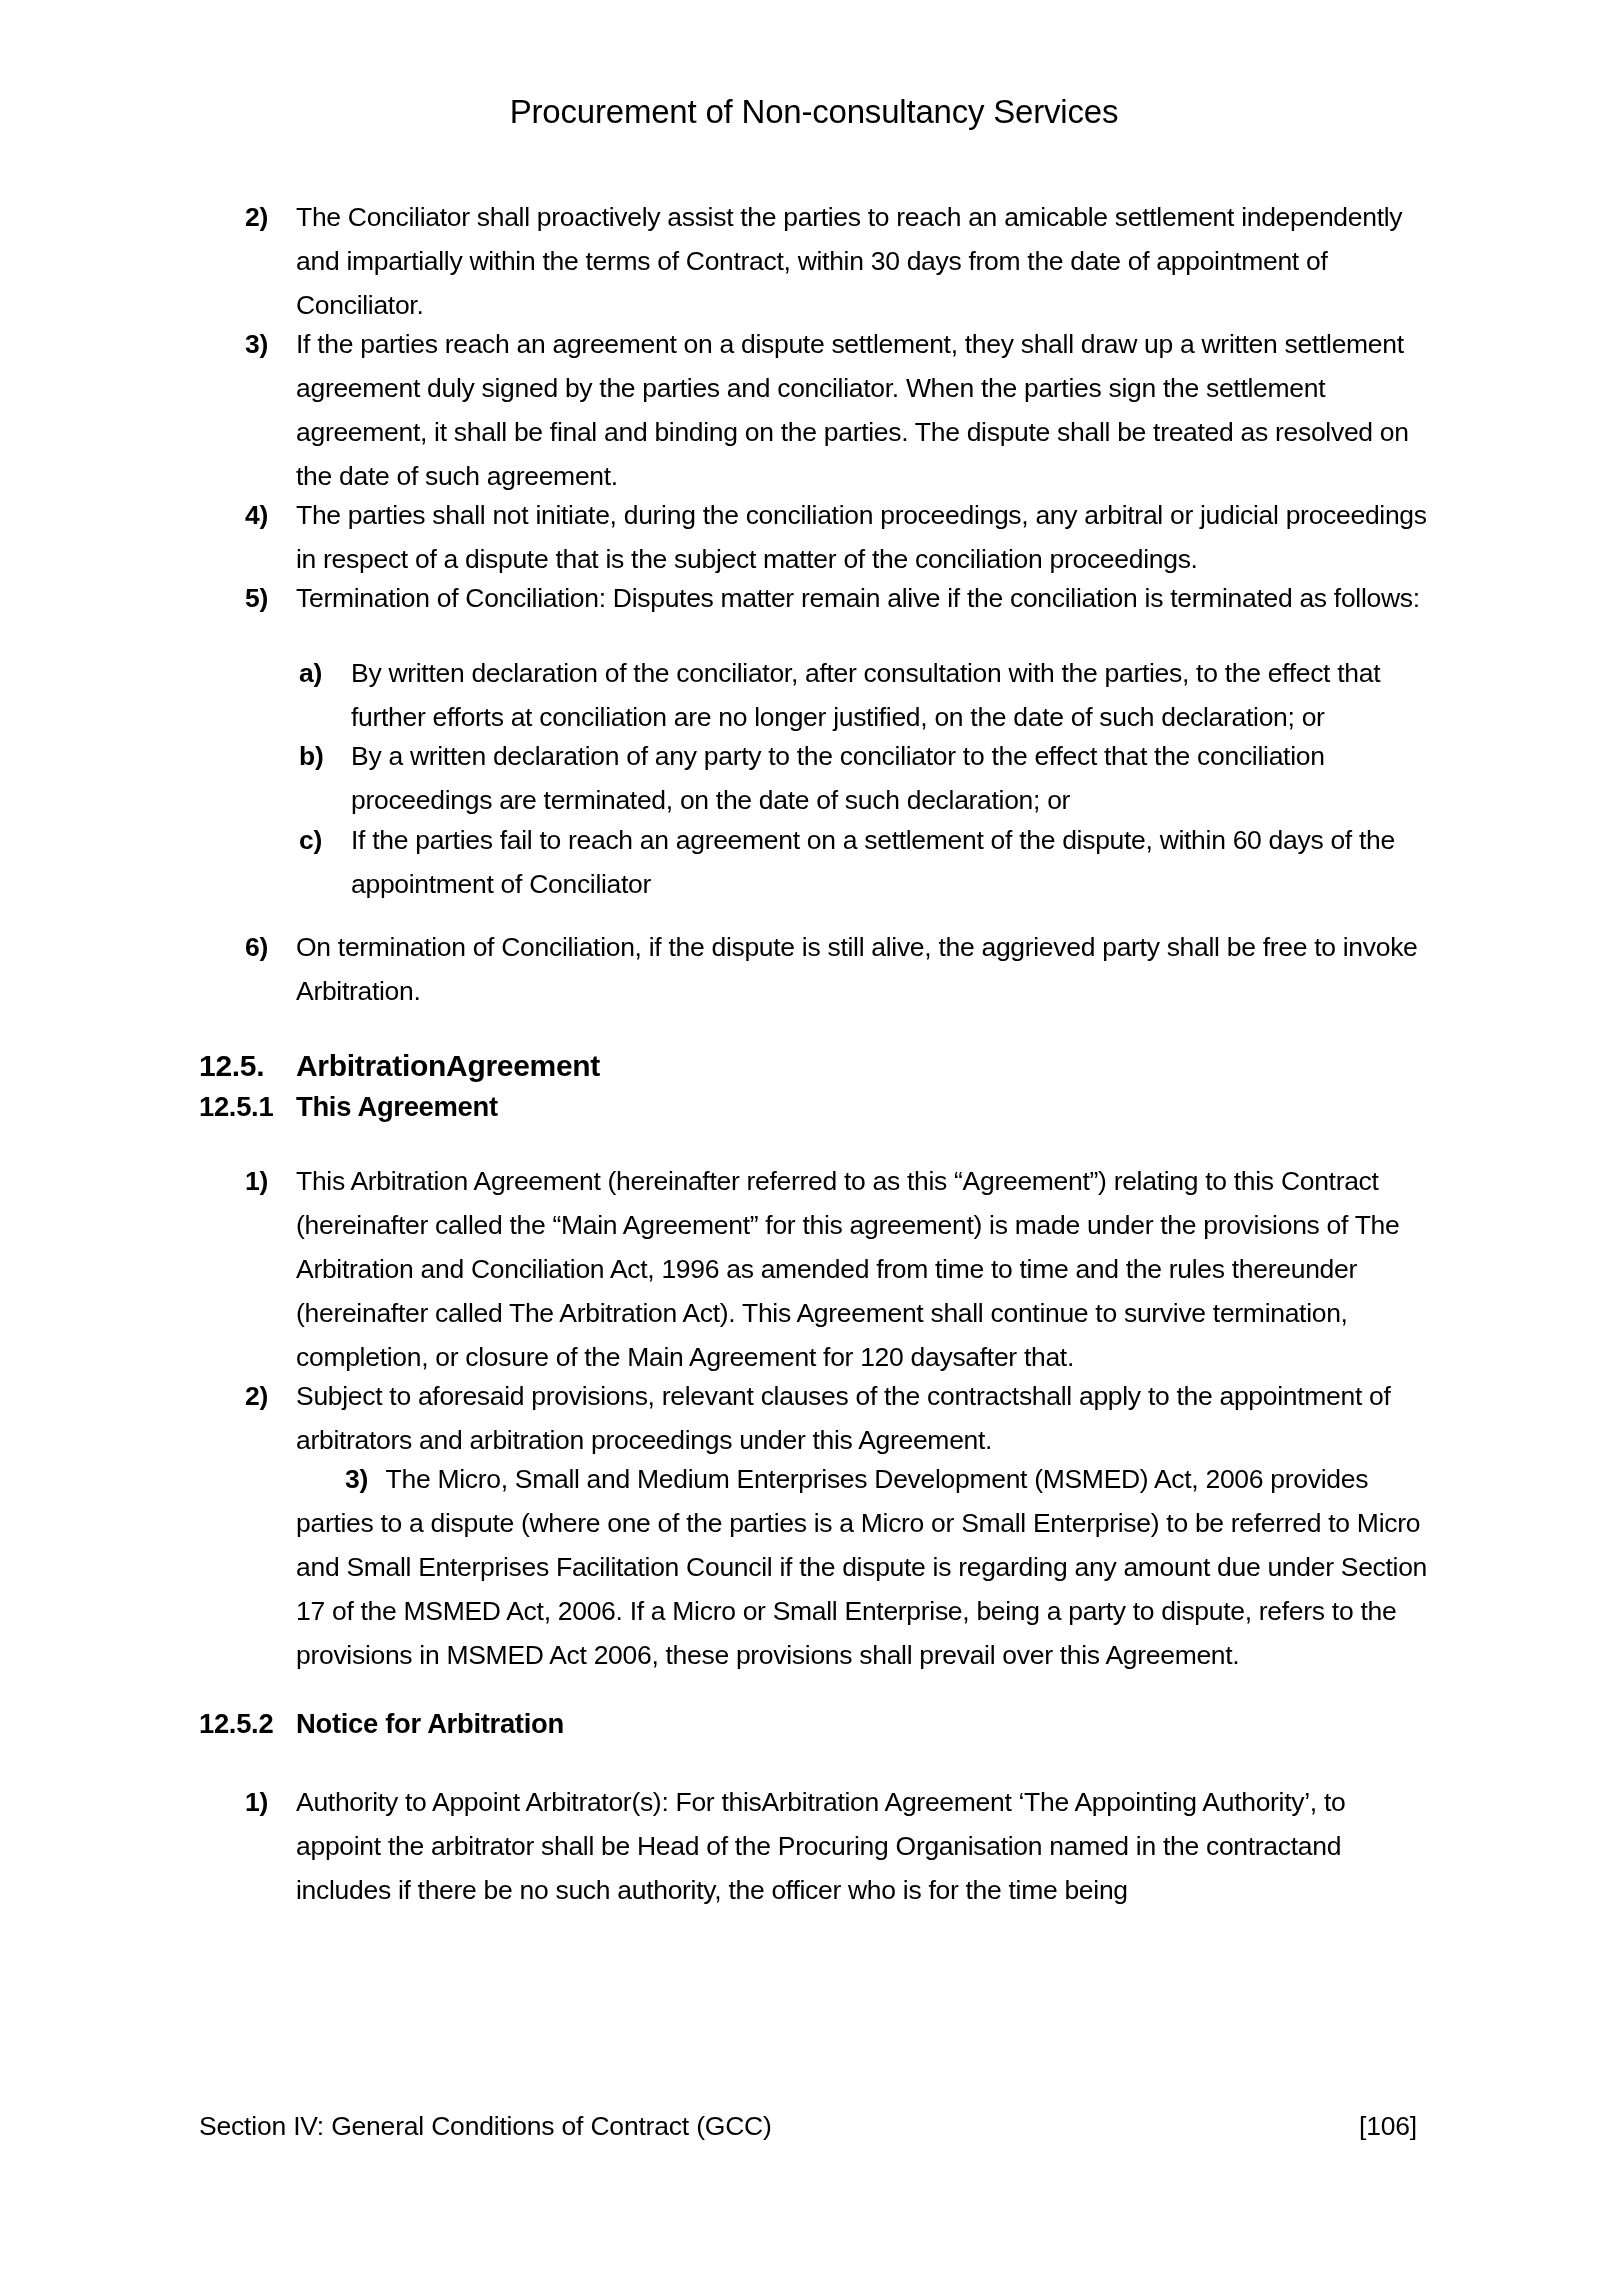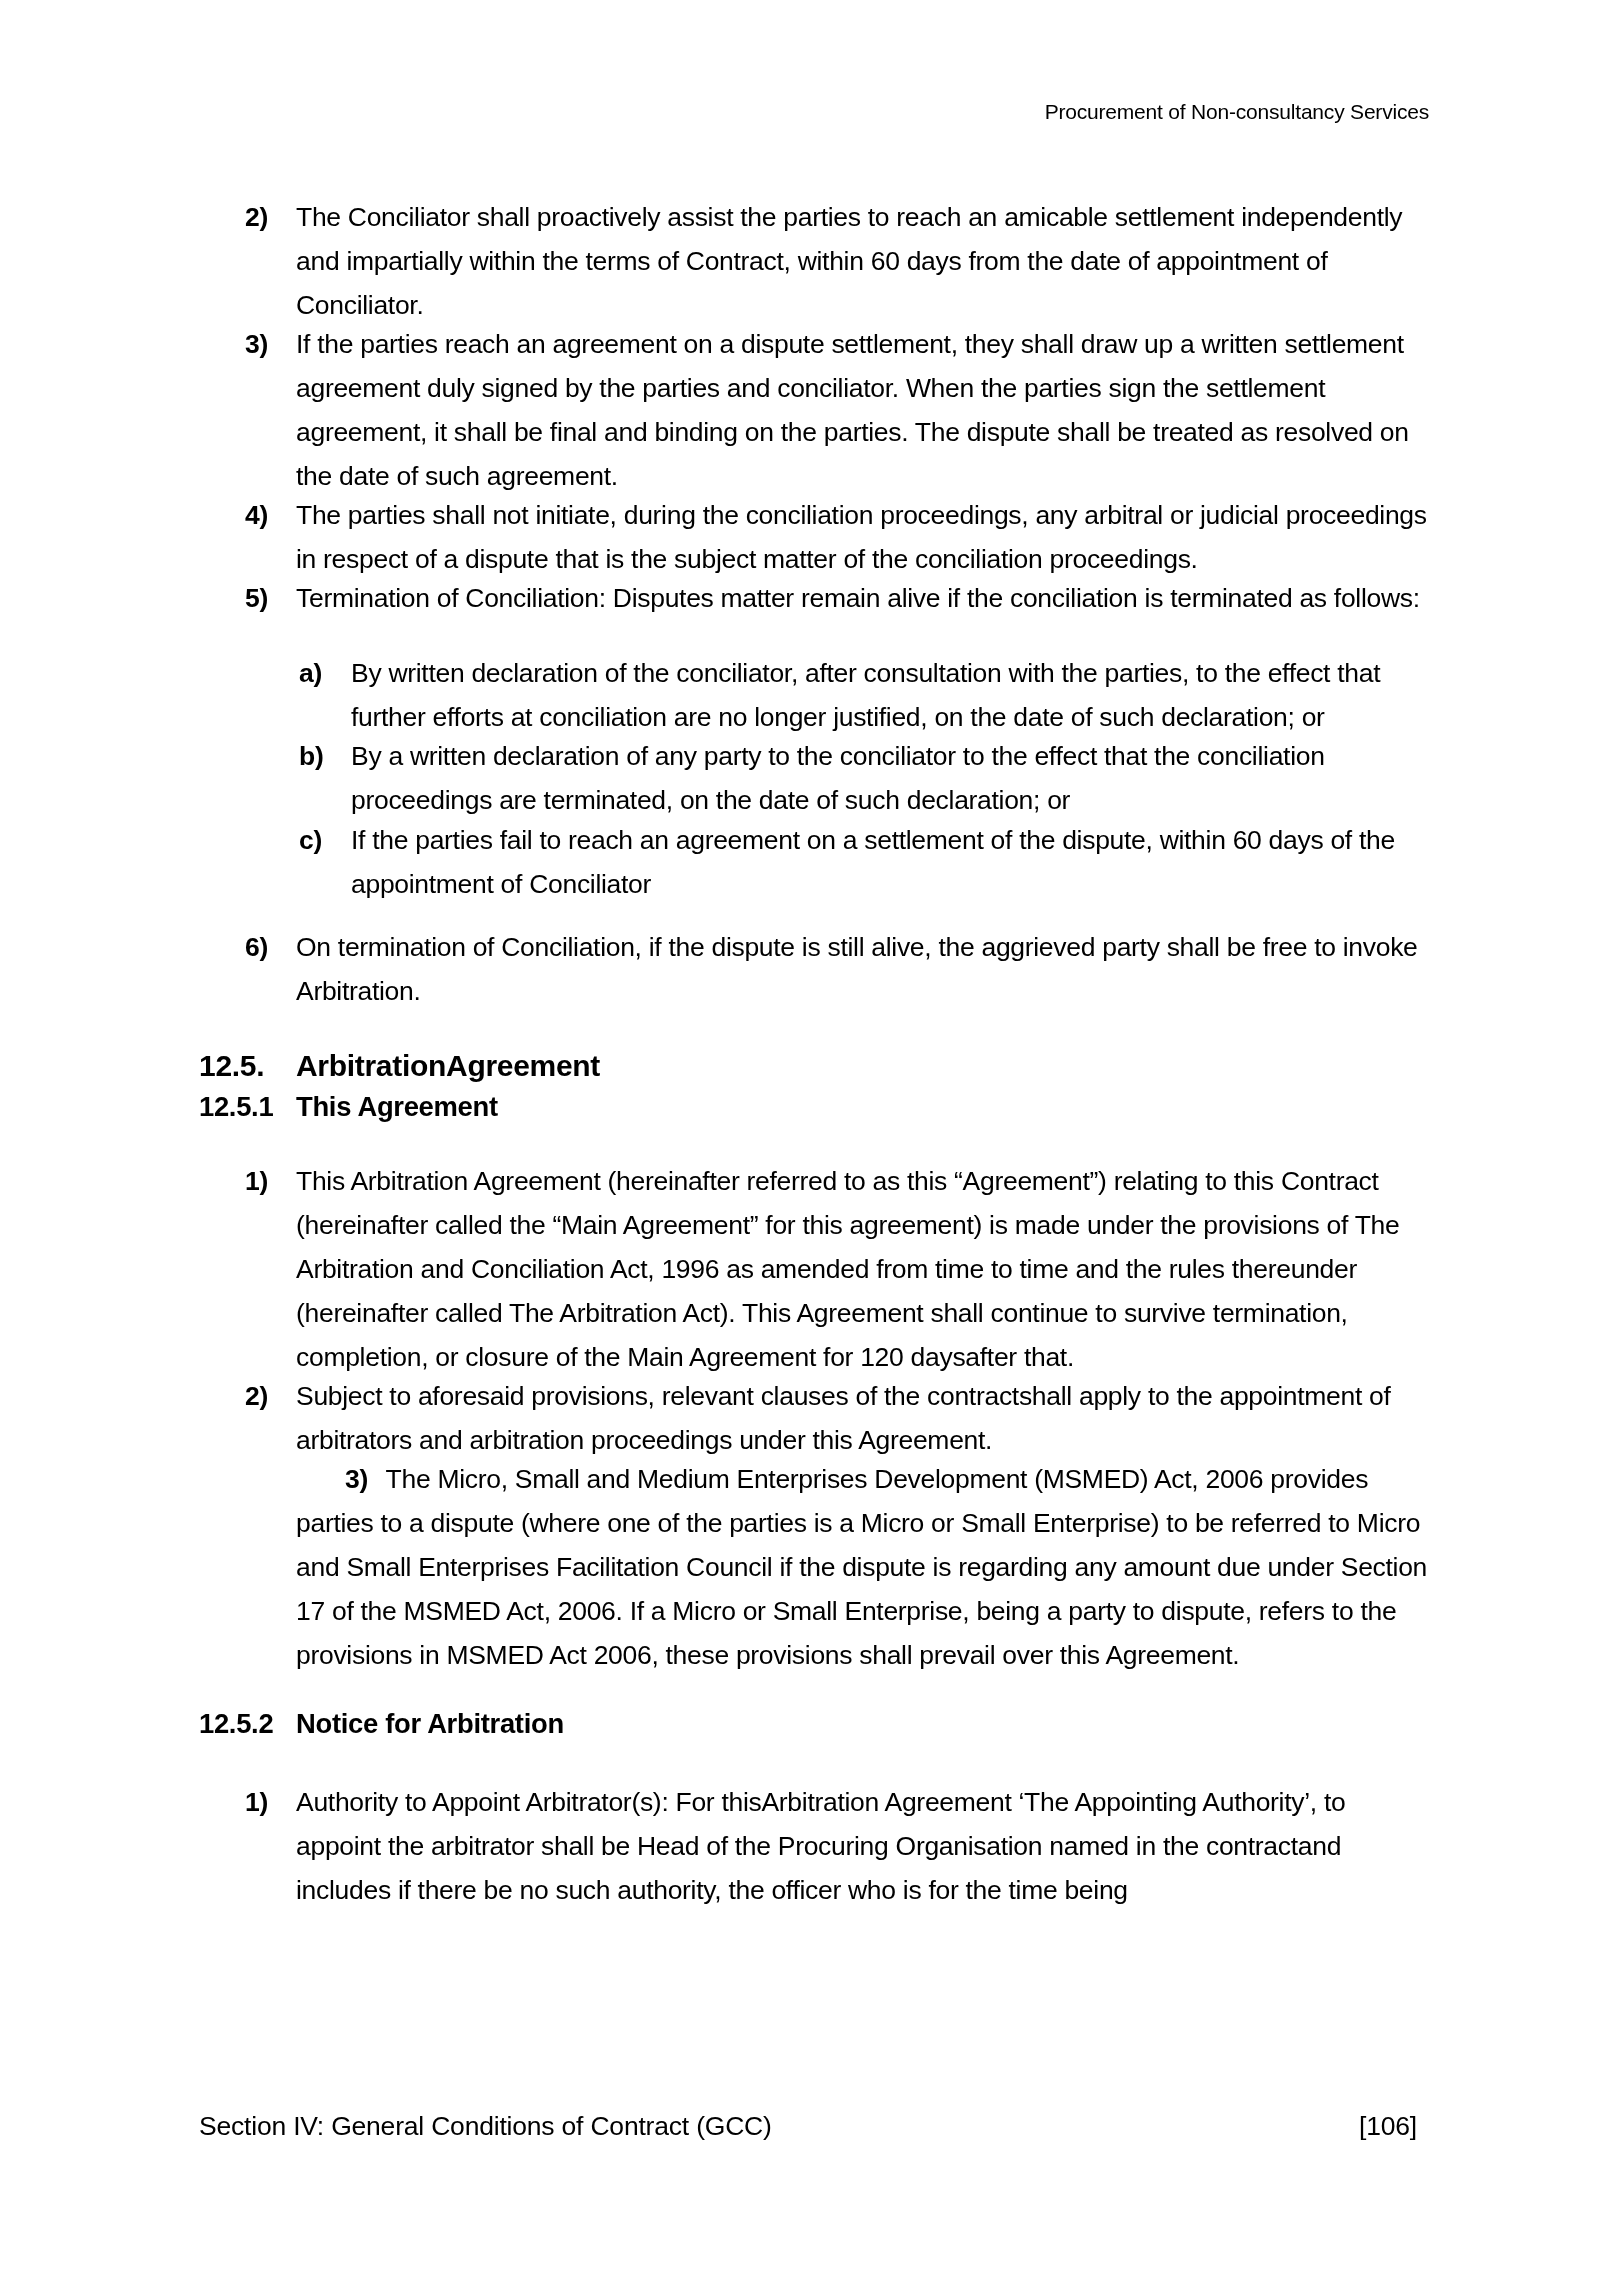--- a/index.html
+++ b/index.html
@@ -9,22 +9,22 @@
     height: 2293px;
     margin: 0 auto;
     background: #ffffff;
     color: #000000;
     font-family: "Liberation Sans", sans-serif;
     box-sizing: border-box;
     padding: 94px 192px 0 199px;
     overflow: hidden;
   }
   .header-line {
-    text-align: right;
-    font-size: 21px;
+    text-align: center;
+    font-size: 33px;
     line-height: 35px;
     letter-spacing: -0.2px;
   }
   .content {
     font-size: 26.5px;
     line-height: 44px;
     letter-spacing: -0.3px;
   }
   .list { }
   .lvl1 { margin-left: 46px; }
@@ -79,21 +79,21 @@
 
   <div class="header-line">
     <span>Procurement of Non-consultancy Services</span>
   </div>
 
   <div class="content">
 
     <div class="list lvl1 mt-list1">
       <div class="li">
         <span class="num">2)</span>
-        <span class="txt">The Conciliator shall proactively assist the parties to reach an amicable settlement independently and impartially within the terms of Contract, within 60 days from the date of appointment of Conciliator.</span>
+        <span class="txt">The Conciliator shall proactively assist the parties to reach an amicable settlement independently and impartially within the terms of Contract, within 30 days from the date of appointment of Conciliator.</span>
       </div>
       <div class="li">
         <span class="num">3)</span>
         <span class="txt">If the parties reach an agreement on a dispute settlement, they shall draw up a written settlement agreement duly signed by the parties and conciliator. When the parties sign the settlement agreement, it shall be final and binding on the parties. The dispute shall be treated as resolved on the date of such agreement.</span>
       </div>
       <div class="li">
         <span class="num">4)</span>
         <span class="txt">The parties shall not initiate, during the conciliation proceedings, any arbitral or judicial proceedings in respect of a dispute that is the subject matter of the conciliation proceedings.</span>
       </div>
       <div class="li">

